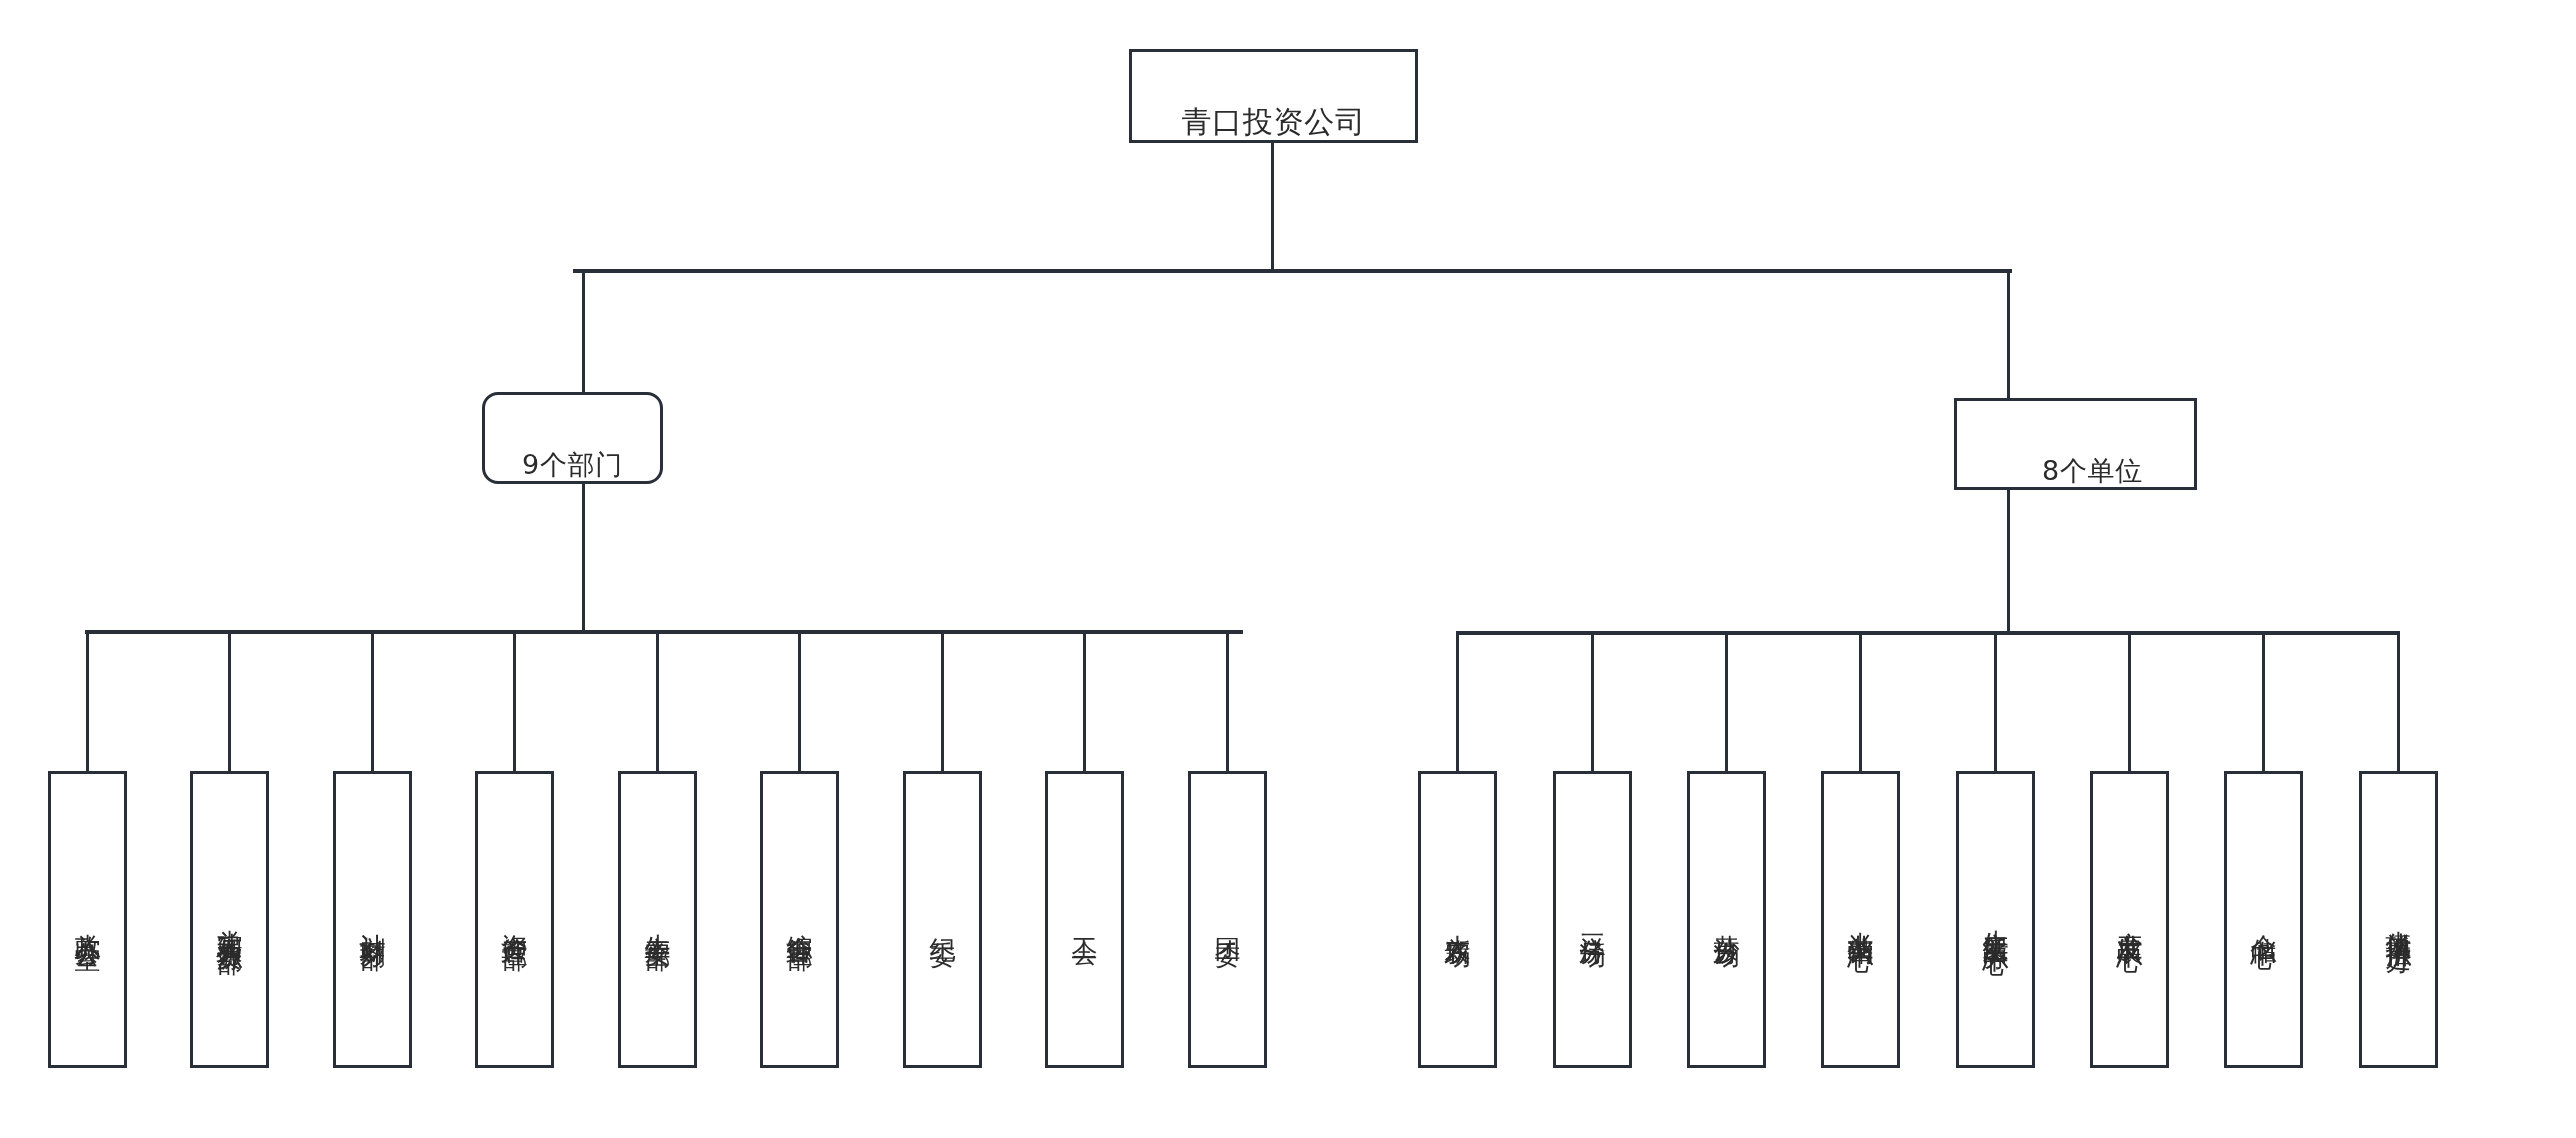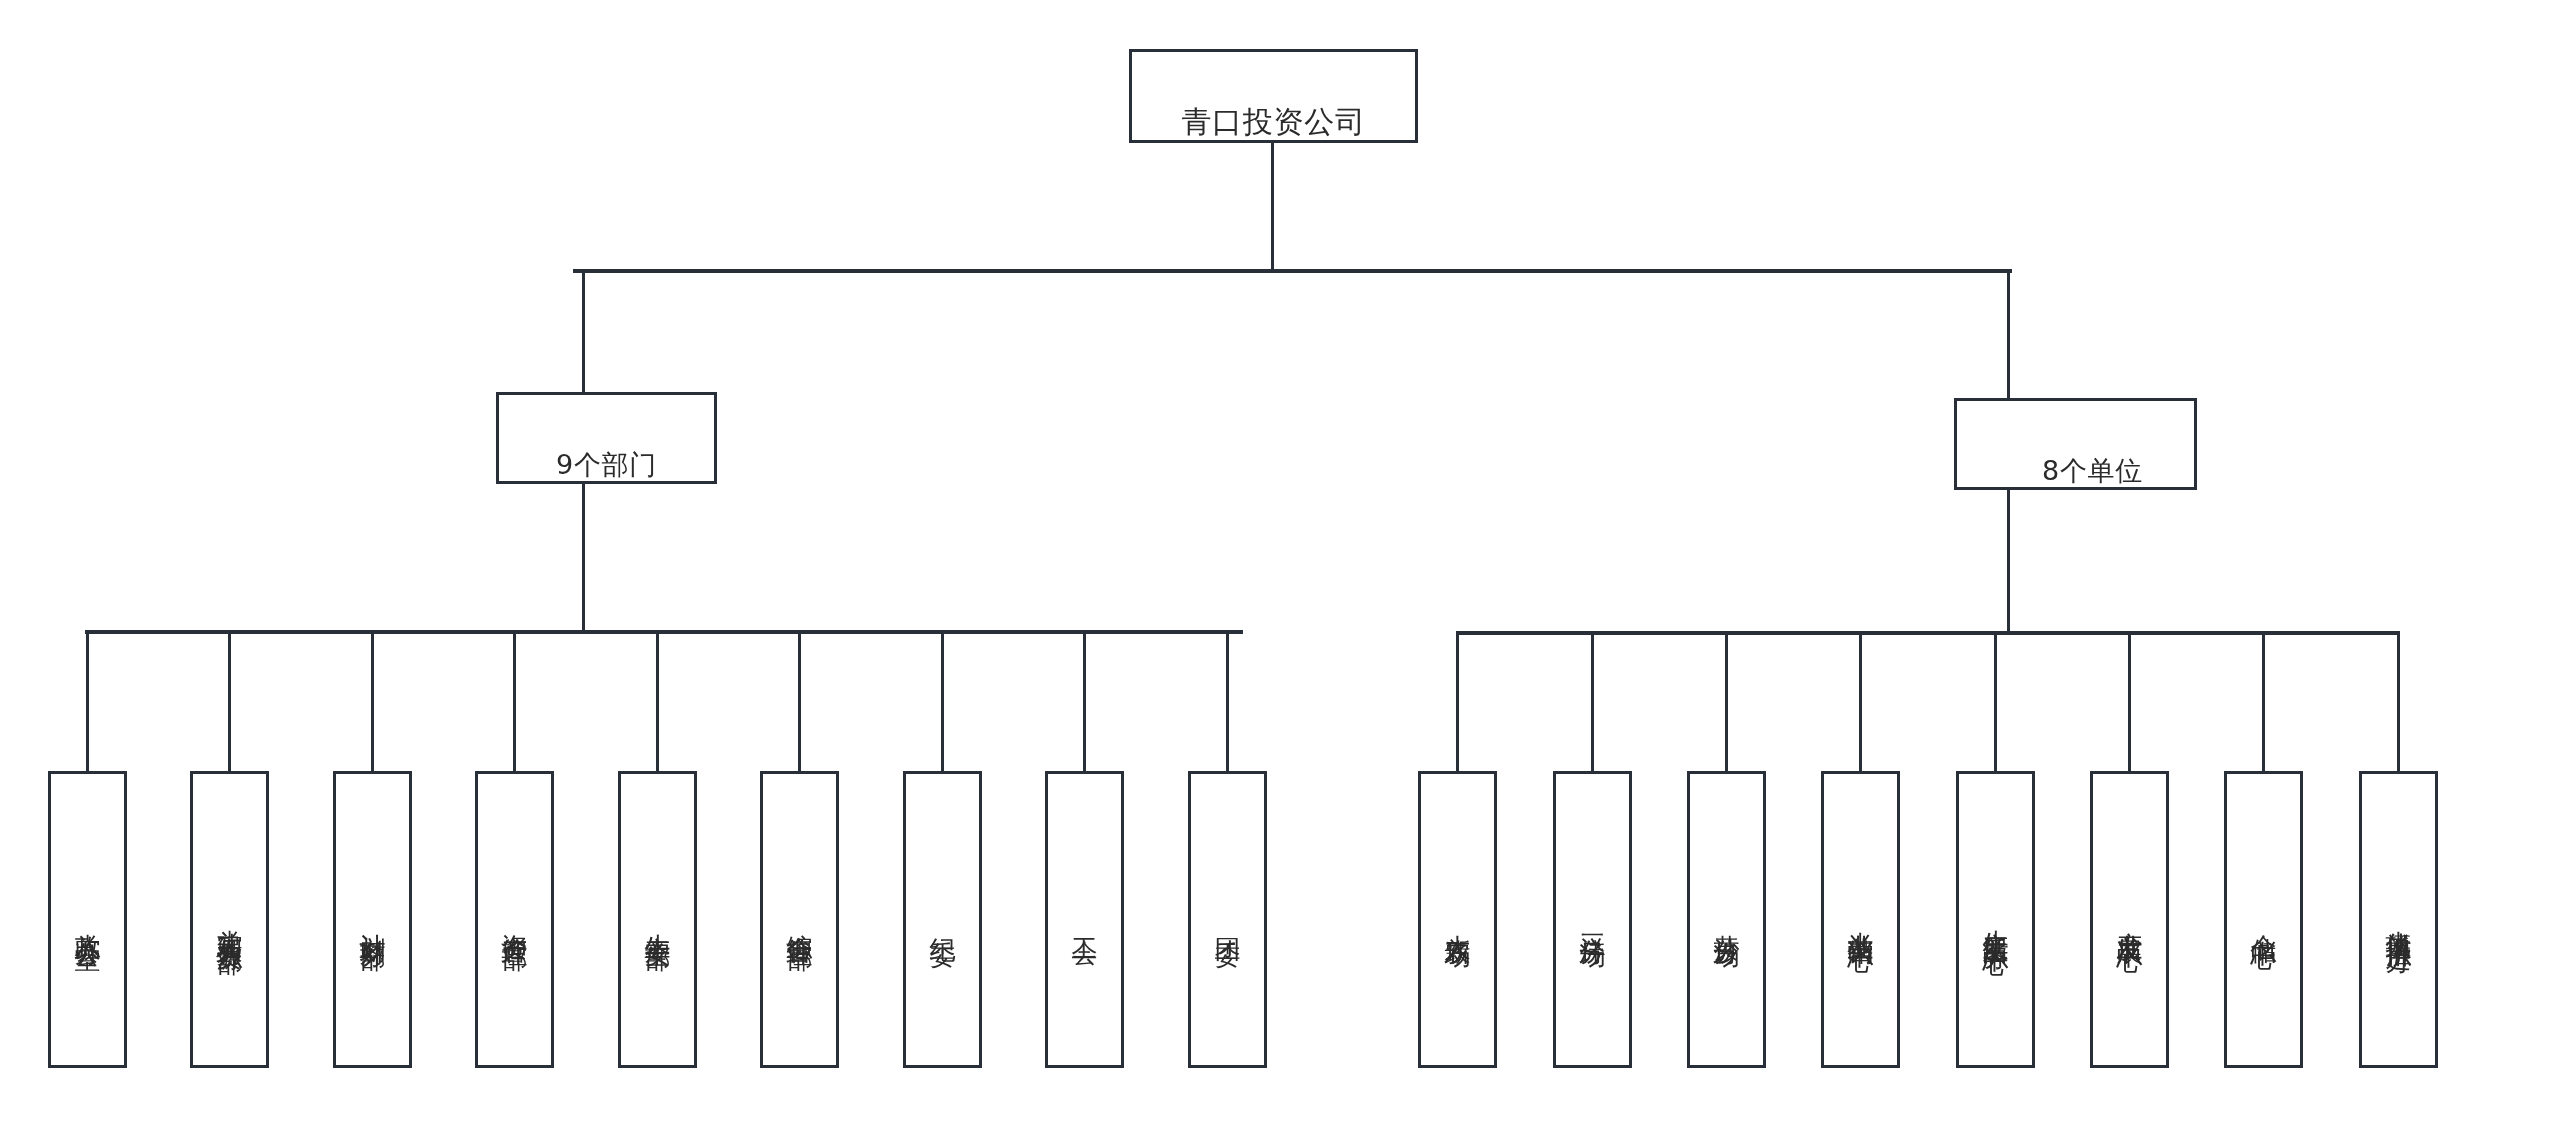--- a/index.html
+++ b/index.html
@@ -45,24 +45,25 @@
 
   #node-root {
     left: 1129px;
     top: 49px;
     width: 289px;
     height: 94px;
   }
   #node-root .node-label { font-size: 30px; }
 
   #node-depts {
-    left: 496px;
+    left: 482px;
     top: 392px;
-    width: 221px;
+    width: 181px;
     height: 92px;
+    border-radius: 16px;
   }
   #node-units {
     left: 1954px;
     top: 398px;
     width: 243px;
     height: 92px;
     padding-left: 34px;
   }
 
   

